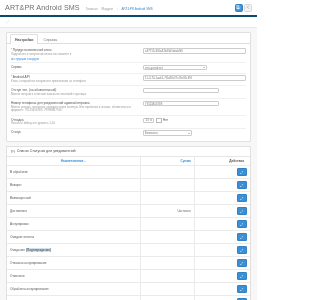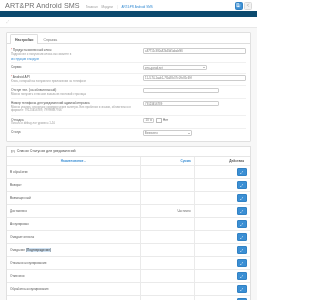--- a/index.html
+++ b/index.html
@@ -8,21 +8,21 @@
     background:#ffffff;
     font-family:"Liberation Sans","DejaVu Sans",sans-serif;
     font-size:3.6px;
     color:#333333;
     -webkit-font-smoothing:antialiased;
   }
   .app{width:257px;height:300px;position:relative;background:#f7f7f7;}
 
   
   .navbar{
-    height:17px;background:#ffffff;border-bottom:6px solid #0c4a6e;
+    height:17px;background:#ffffff;border-bottom:2px solid #0c4a6e;
     display:flex;align-items:center;padding:0 5px;box-sizing:border-box;
   }
   .brand{
     font-size:7.2px;color:#6f6f6f;font-weight:400;letter-spacing:.1px;
     white-space:nowrap;
   }
   .nav-links{display:flex;align-items:center;gap:4px;margin-left:6px;padding-top:2px;}
   .nav-links a{
     font-size:3.1px;color:#9a9a9a;text-decoration:none;white-space:nowrap;
   }

